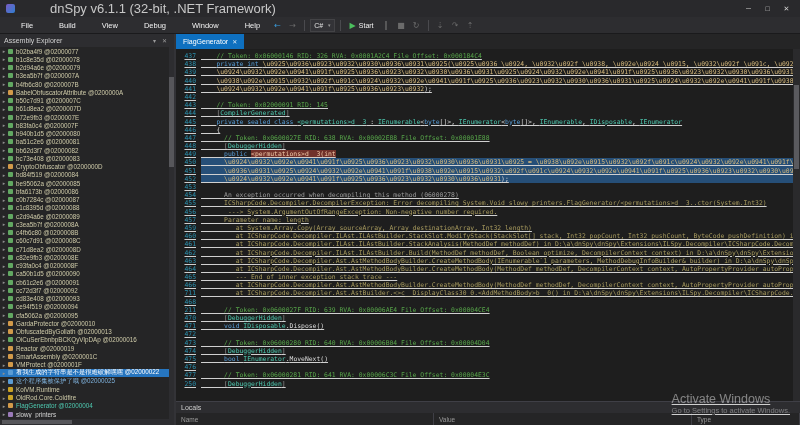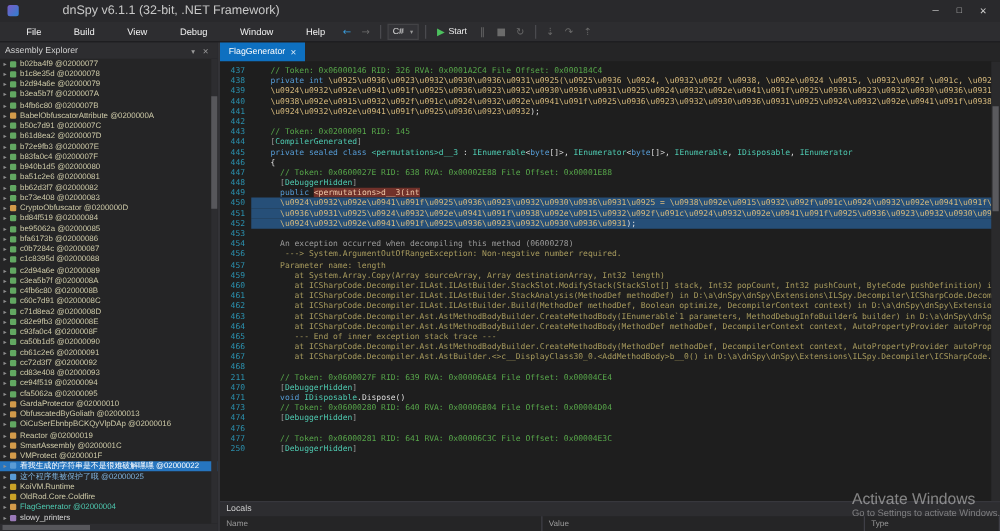--- a/index.html
+++ b/index.html
@@ -2,21 +2,21 @@
 <html><head>
 <meta charset="utf-8">
 <style>
   html,body{margin:0;padding:0}
   body{width:800px;height:425px;overflow:hidden;background:#1e1e1e;position:relative;
        font-family:"Liberation Sans",sans-serif;color:#d0d0d0;}
   
   .titlebar{height:17px;background:#29292c;display:flex;align-items:center;padding:0 4px;}
   .app-icon{width:9px;height:9px;border-radius:2px;margin:0 4px 0 2px;flex:none;
             background:linear-gradient(135deg,#7a5cc5,#2f7fd0);}
-  .title-text{font-size:10px;color:#c8c8c8;white-space:nowrap;padding-left:31px;}
+  .title-text{font-size:13px;color:#c8c8c8;white-space:nowrap;padding-left:31px;}
   .win-btns{margin-left:auto;display:flex;}
   .win-btn{width:19px;height:15px;display:flex;align-items:center;justify-content:center;
            font-size:7px;color:#cfcfcf;}
   
   .menubar{height:17px;background:#2d2d30;display:flex;align-items:center;border-bottom:1px solid #1a1a1c;box-sizing:border-box;}
   .menu-item{font-size:7.5px;color:#f1f1f1;padding:0 5px;white-space:nowrap;margin-left:16px;}
   .toolbar{display:flex;align-items:center;margin-left:6px;gap:2px;}
   .tb-icon{font-size:8px;width:13px;text-align:center;font-family:"DejaVu Sans",sans-serif;}
   .tb-sep{width:1px;height:11px;background:#4a4a4e;margin:0 3px;}
   .tb-combo{display:flex;align-items:center;background:#333337;border:1px solid #434346;
@@ -46,40 +46,40 @@
   .side-hscroll{height:6px;background:#2d2d30;position:relative;flex:none;}
   .side-hthumb{position:absolute;left:2px;top:1px;width:70px;height:4px;background:#57575b;}
   
   .editor{flex:1;min-width:0;display:flex;flex-direction:column;background:#1e1e1e;}
   .tabstrip{height:15px;background:#252526;display:flex;align-items:flex-end;flex:none;}
   .tab{background:#0e70c0;color:#fff;height:15px;display:flex;align-items:center;gap:4px;
        padding:0 7px;font-size:7px;}
   .tab .tclose{font-size:6px;color:#d8eaf8;}
   .code{flex:1;position:relative;overflow:hidden;padding-top:3px;
         font-family:"DejaVu Sans Mono",monospace;font-size:6.4px;line-height:8.2px;}
-  .line{display:flex;height:8.2px;}
+  .line{display:flex;height:8.2px;text-decoration:underline;}
   .ln{width:20px;flex:none;text-align:right;padding-right:5px;color:#2b91af;}
   .lt{flex:1;min-width:0;overflow:hidden;white-space:pre;}
   .line.sel .lt{background:#264f78;}
   .seg-c{color:#57a64a}.seg-k{color:#569cd6}.seg-t{color:#4ec9b0}
   .seg-i{color:#dcdcdc}.seg-p{color:#dcdcdc}.seg-e{color:#d7ba7d}
   .seg-x{color:#a89b5e}.seg-g{color:#9b9b9b}
   .seg-m{background:#71312a;color:#f1c9a8;}
   .ed-vscroll{position:absolute;right:0;top:0;bottom:0;width:7px;background:#2a2a2c;}
   .ed-vthumb{position:absolute;left:1px;top:36px;width:5px;height:84px;background:#5a5a5e;}
   
   .locals{height:23px;flex:none;border-top:1px solid #3f3f46;background:#252526;
           display:flex;flex-direction:column;}
   .locals-header{height:11px;display:flex;align-items:center;padding-left:5px;background:#2d2d30;}
   .locals-title{font-size:7px;color:#d0d0d0;}
   .locals-cols{display:flex;height:12px;align-items:center;}
   .lcol{font-size:6.5px;color:#9a9a9a;padding-left:5px;border-right:1px solid #3f3f46;
         height:100%;display:flex;align-items:center;box-sizing:border-box;}
   
-  .watermark{position:absolute;right:0;bottom:10px;z-index:9;pointer-events:none;}
+  .watermark{position:absolute;right:10px;bottom:10px;z-index:9;pointer-events:none;text-decoration:underline;}
   .wm-title{font-size:12.5px;color:rgba(255,255,255,.45);}
   .wm-sub{font-size:7.5px;color:rgba(255,255,255,.38);}
 </style>
 </head>
 <body>
 
 <div class="titlebar">
   <div class="app-icon"></div>
   <div class="title-text">dnSpy v6.1.1 (32-bit, .NET Framework)</div>
   <div class="win-btns">
@@ -439,20 +439,24 @@
         </div>
         <div class="line">
           <span class="ln">453</span>
           <span class="lt"></span>
         </div>
         <div class="line">
           <span class="ln">454</span>
           <span class="lt"><span class="seg-g">      An exception occurred when decompiling this method (06000278)</span></span>
         </div>
         <div class="line">
+          <span class="ln">455</span>
+          <span class="lt"><span class="seg-x">      ICSharpCode.Decompiler.DecompilerException: Error decompiling System.Void slowy_printers.FlagGenerator/&lt;permutations&gt;d__3..ctor(System.Int32)</span></span>
+        </div>
+        <div class="line">
           <span class="ln">456</span>
           <span class="lt"><span class="seg-x">       ---&gt; System.ArgumentOutOfRangeException: Non-negative number required.</span></span>
         </div>
         <div class="line">
           <span class="ln">457</span>
           <span class="lt"><span class="seg-x">      Parameter name: length</span></span>
         </div>
         <div class="line">
           <span class="ln">459</span>
           <span class="lt"><span class="seg-x">         at System.Array.Copy(Array sourceArray, Array destinationArray, Int32 length)</span></span>
@@ -479,46 +483,54 @@
         </div>
         <div class="line">
           <span class="ln">465</span>
           <span class="lt"><span class="seg-x">         --- End of inner exception stack trace ---</span></span>
         </div>
         <div class="line">
           <span class="ln">466</span>
           <span class="lt"><span class="seg-x">         at ICSharpCode.Decompiler.Ast.AstMethodBodyBuilder.CreateMethodBody(MethodDef methodDef, DecompilerContext context, AutoPropertyProvider autoPropertyProvider, IEnumerable`1 parameters, Boolean valueParameterIsKeyword, StringBuilder sb, MethodDebugInfoBuilder&amp; stmtsBuilder)</span></span>
         </div>
         <div class="line">
-          <span class="ln">467</span>
+          <span class="ln">711</span>
           <span class="lt"><span class="seg-x">         at ICSharpCode.Decompiler.Ast.AstBuilder.&lt;&gt;c__DisplayClass30_0.&lt;AddMethodBody&gt;b__0() in D:\a\dnSpy\dnSpy\Extensions\ILSpy.Decompiler\ICSharpCode.Decompiler\ICSharpCode.Decompiler\Ast\AstBuilder.cs:line 1072</span></span>
         </div>
         <div class="line">
           <span class="ln">468</span>
           <span class="lt"></span>
         </div>
         <div class="line">
           <span class="ln">211</span>
           <span class="lt"><span class="seg-c">      // Token: 0x0600027F RID: 639 RVA: 0x00006AE4 File Offset: 0x00004CE4</span></span>
         </div>
         <div class="line">
           <span class="ln">470</span>
           <span class="lt"><span class="seg-g">      [</span><span class="seg-t">DebuggerHidden</span><span class="seg-g">]</span></span>
         </div>
         <div class="line">
           <span class="ln">471</span>
           <span class="lt"><span class="seg-p">      </span><span class="seg-k">void </span><span class="seg-t">IDisposable</span><span class="seg-p">.</span><span class="seg-i">Dispose</span><span class="seg-p">()</span></span>
         </div>
         <div class="line">
+          <span class="ln">472</span>
+          <span class="lt"></span>
+        </div>
+        <div class="line">
           <span class="ln">473</span>
           <span class="lt"><span class="seg-c">      // Token: 0x06000280 RID: 640 RVA: 0x00006B04 File Offset: 0x00004D04</span></span>
         </div>
         <div class="line">
           <span class="ln">474</span>
           <span class="lt"><span class="seg-g">      [</span><span class="seg-t">DebuggerHidden</span><span class="seg-g">]</span></span>
+        </div>
+        <div class="line">
+          <span class="ln">475</span>
+          <span class="lt"><span class="seg-p">      </span><span class="seg-k">bool </span><span class="seg-t">IEnumerator</span><span class="seg-p">.</span><span class="seg-i">MoveNext</span><span class="seg-p">()</span></span>
         </div>
         <div class="line">
           <span class="ln">476</span>
           <span class="lt"></span>
         </div>
         <div class="line">
           <span class="ln">477</span>
           <span class="lt"><span class="seg-c">      // Token: 0x06000281 RID: 641 RVA: 0x00006C3C File Offset: 0x00004E3C</span></span>
         </div>
         <div class="line">

